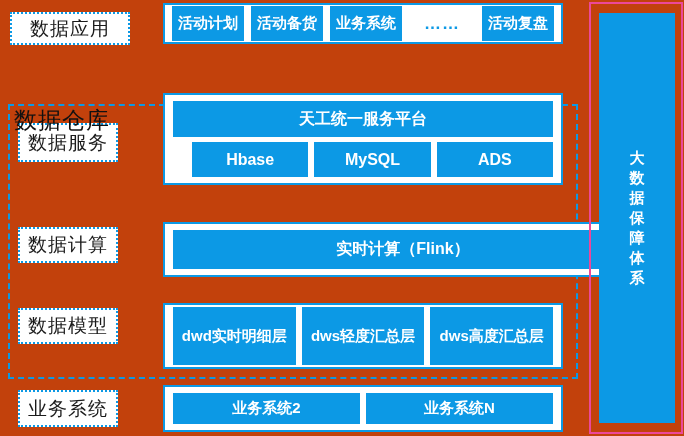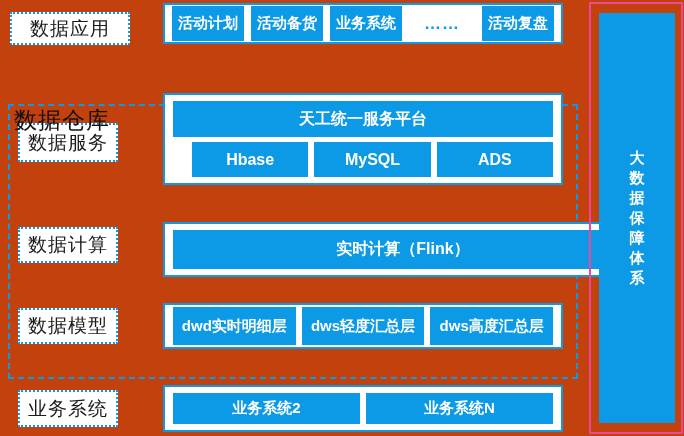--- a/index.html
+++ b/index.html
@@ -35,21 +35,21 @@
 
   .row-service { left:163px; top:93px; width:400px; height:92px;
     display:flex; flex-direction:column; padding:6px 8px; gap:5px; }
   .service-top { flex:1; font-size:16px; }
   .service-bottom { display:flex; gap:6px; height:35px;padding-left:19px; }
   .service-bottom .bluebox { flex:1; font-size:16px; }
 
   .row-computing { left:163px; top:222px; width:480px; height:55px; padding:6px 8px; }
   .computing-bar { width:100%; height:100%; font-size:16px; }
 
-  .row-model { left:163px; top:303px; width:400px; height:46px;
+  .row-model { left:163px; top:303px; width:400px; height:66px;
     display:flex; gap:6px; padding:2px 8px; }
   .row-model .bluebox { flex:1; }
 
   .row-business { left:163px; top:385px; width:400px; height:47px;
     display:flex; gap:6px; padding:6px 8px; }
   .row-business .bluebox { flex:1; }
 
   
   .right-panel { position:absolute; left:589px; top:2px; width:94px; height:432px;
     box-sizing:border-box; border:2px solid #ec4899; }

